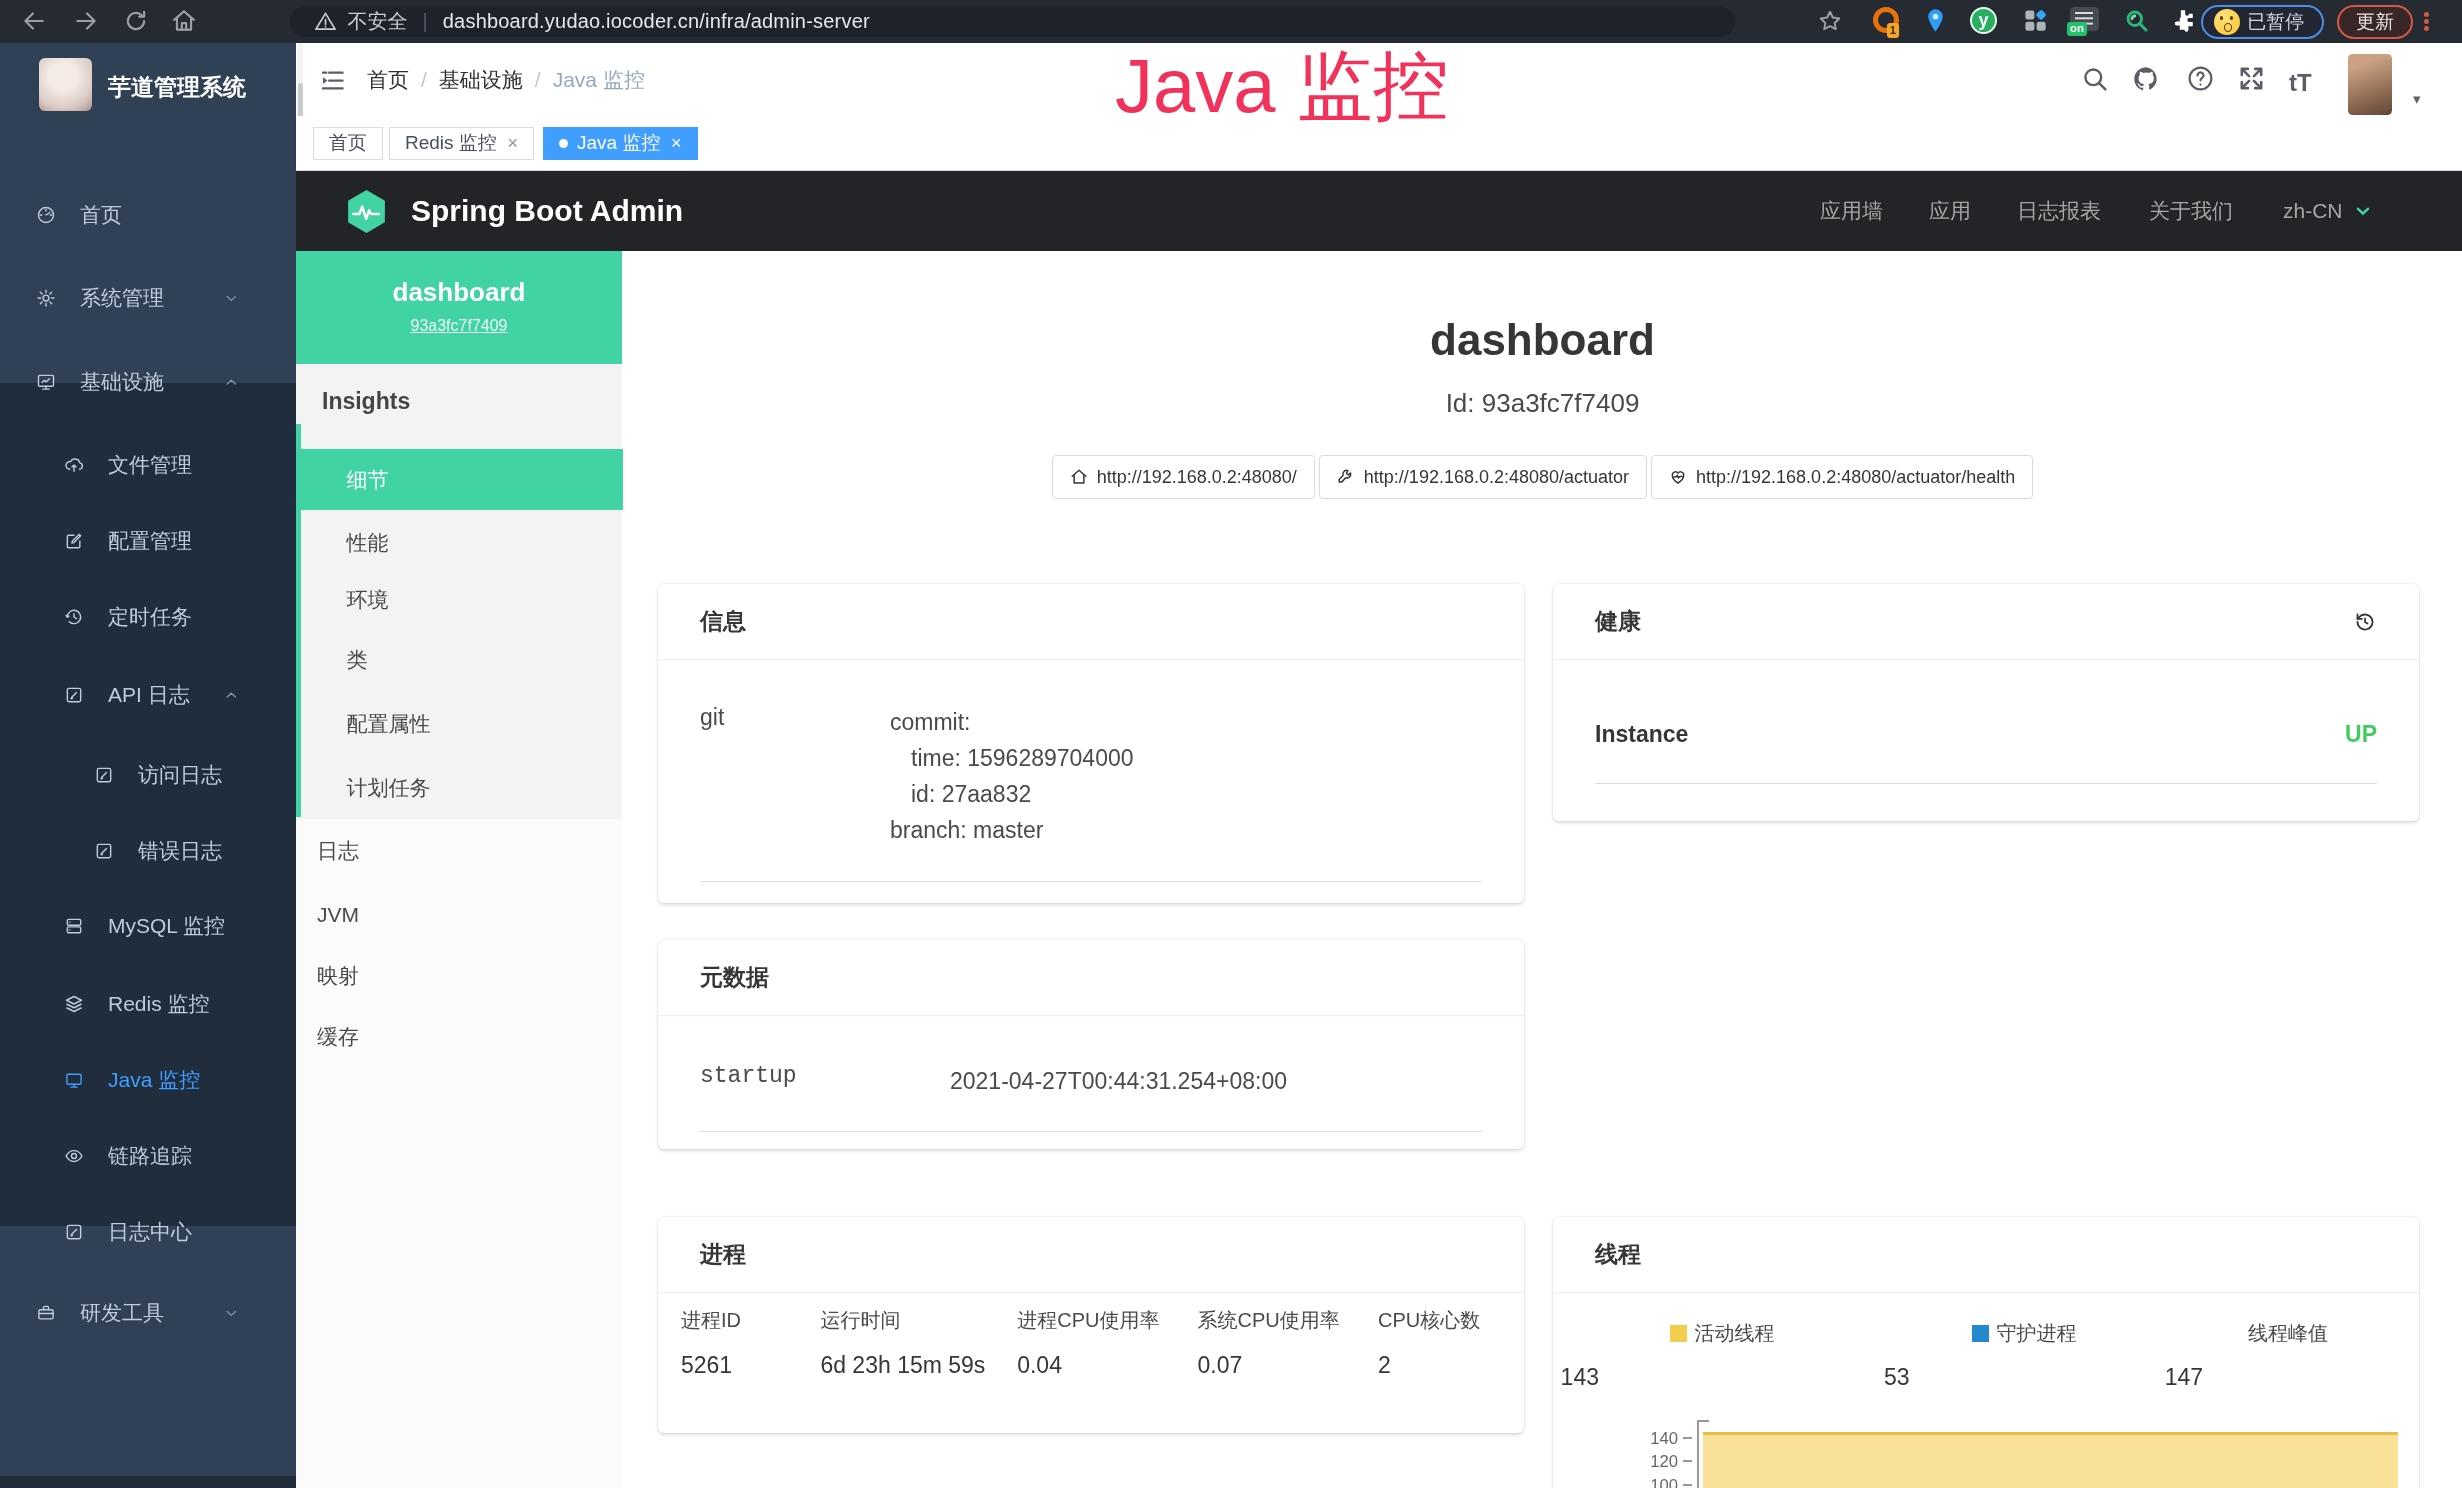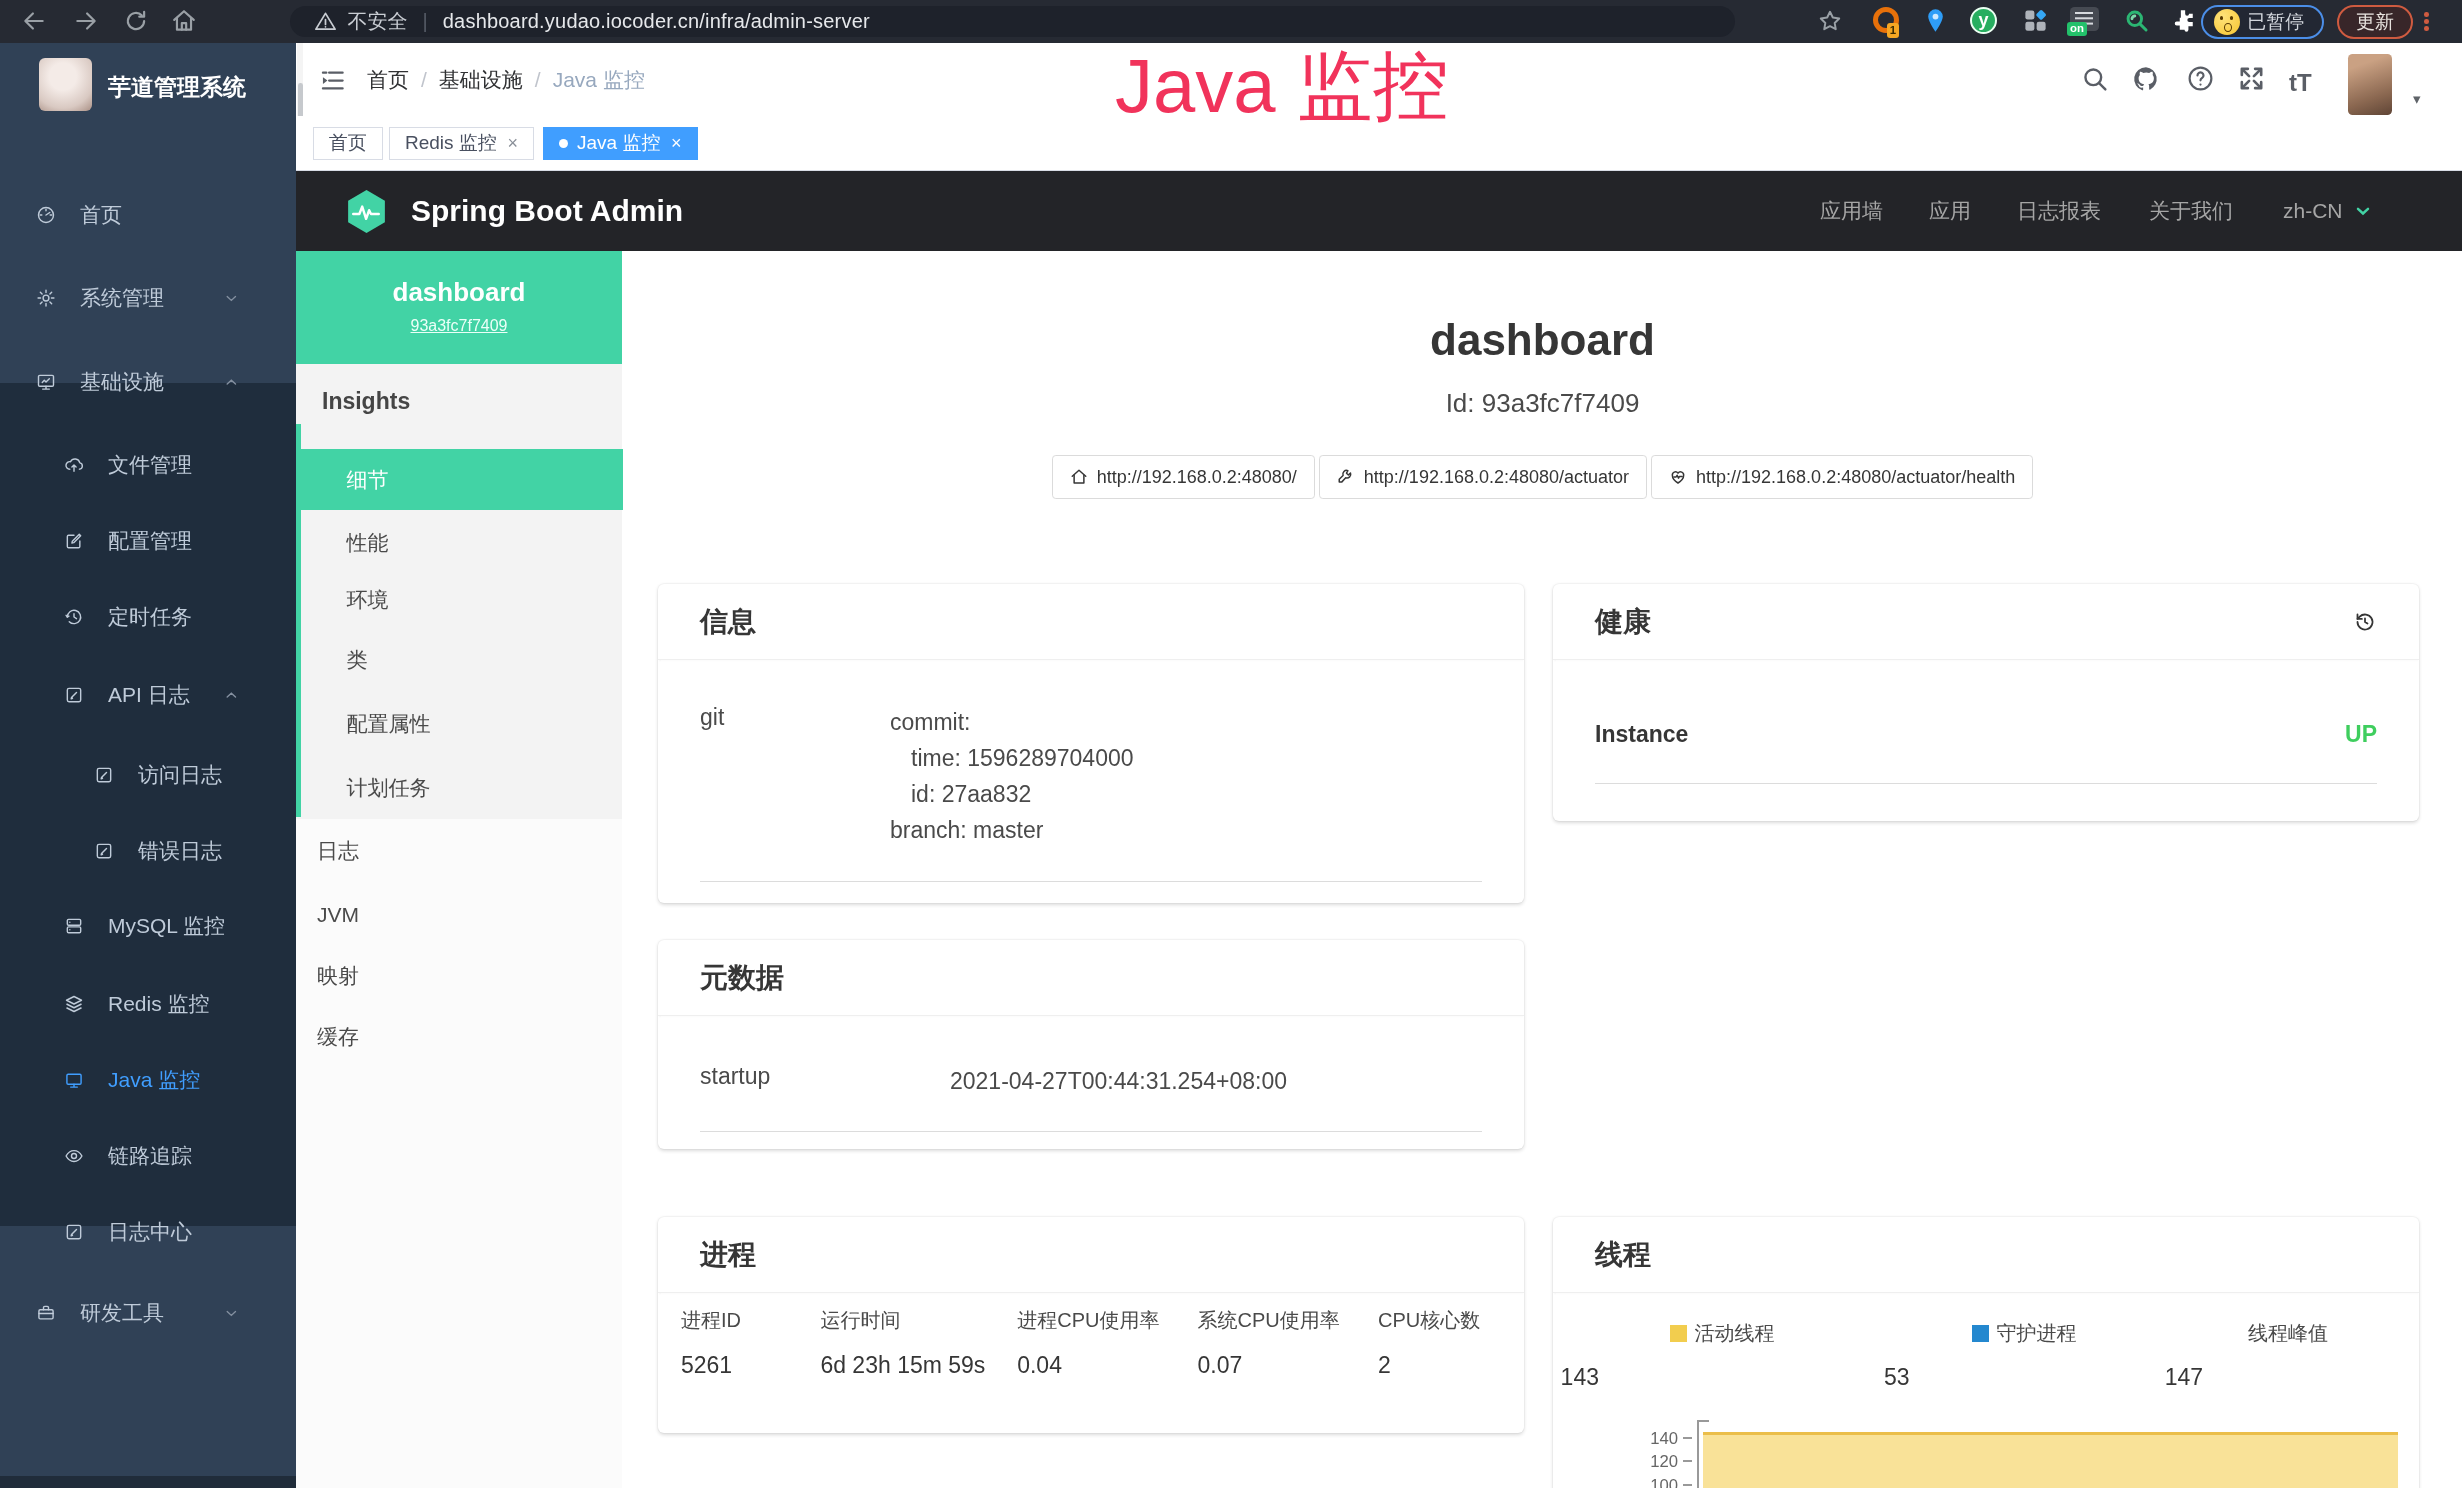--- a/index.html
+++ b/index.html
@@ -98,40 +98,40 @@
   #main-title { left:622px; top:315px; width:1841px; text-align:center; font-size:44px; font-weight:bold; color:#363636; }
   #main-id { left:622px; top:388px; width:1841px; text-align:center; font-size:26px; color:#4a4a4a; }
   #links-row { left:622px; top:455px; width:1841px; display:flex; justify-content:center; gap:4.6px; }
   .lbtn { height:44px; display:flex; align-items:center; background:#fff; border:0.8px solid #dbdbdb;
     border-radius:3.8px; padding:0 16.7px; font-size:18px; color:#363636; cursor:pointer; }
   .lbtn svg { margin-right:9px; }
 
   .card { position:absolute; background:#fff; border-radius:6px; overflow:hidden;
     box-shadow:0 1.5px 3.8px rgba(10,10,10,.14), 0 0 0 0.8px rgba(10,10,10,.03); }
   .card-head { height:76px; display:flex; align-items:center; padding:0 42px;
-    font-size:28px; font-weight:600; color:#363636;
+    font-size:23px; font-weight:600; color:#363636;
     border-bottom:1.5px solid #efefef; box-shadow:0 1.5px 1.5px -0.8px rgba(0,0,0,.05);text-align:right; }
   .card-head .spacer { flex:1; }
   .kv { margin:0 42px; display:flex; border-bottom:0.8px solid #dcdcdc; }
   .kv .k { width:190px; font-size:23px; color:#4a4a4a; flex:none; }
   .kv .v { font-size:23px; color:#4a4a4a; line-height:36px; }
   .kv .ind { padding-left:21px; }
 
   #card-info  { left:658px;  top:584px;  width:866px; height:319px; }
   #card-health{ left:1553px; top:584px;  width:866px; height:237px; }
   #card-meta  { left:658px;  top:940px; width:866px; height:209px; }
   #card-proc  { left:658px;  top:1217px; width:866px; height:216px; }
   #card-thr   { left:1553px; top:1217px; width:866px; height:305px; }
 
   #card-info .kv { padding:44px 0 33px; }
   #card-health .kv { padding:61px 0 35px; }
   #card-health .k { font-weight:bold; color:#363636; width:auto; }
   #card-health .up { margin-left:auto; font-weight:bold; color:#3FCE5E; font-size:23px; }
   #card-meta .kv { padding:47px 0 32px; }
-  #card-meta .k { width:250px; }
+  #card-meta .k { width:250px;font-family:Liberation Mono, monospace; }
 
   .ptable { margin:14px 23px 0; display:flex; text-align:left; }
   .pcol .h { font-size:20px; color:#4a4a4a; }
   .pcol .val { font-size:23px; color:#363636; margin-top:18px; }
 
   .tlegend { margin:27px 7.6px 0; display:flex; }
   .tleg .lr { font-size:20px; color:#4a4a4a; display:flex; align-items:center; justify-content:center; }
   .tleg .sq { width:16.7px; height:16.7px; margin-right:7.6px; flex:none; }
   .tleg .val { font-size:23px; color:#363636; margin-top:16.7px; }
 

